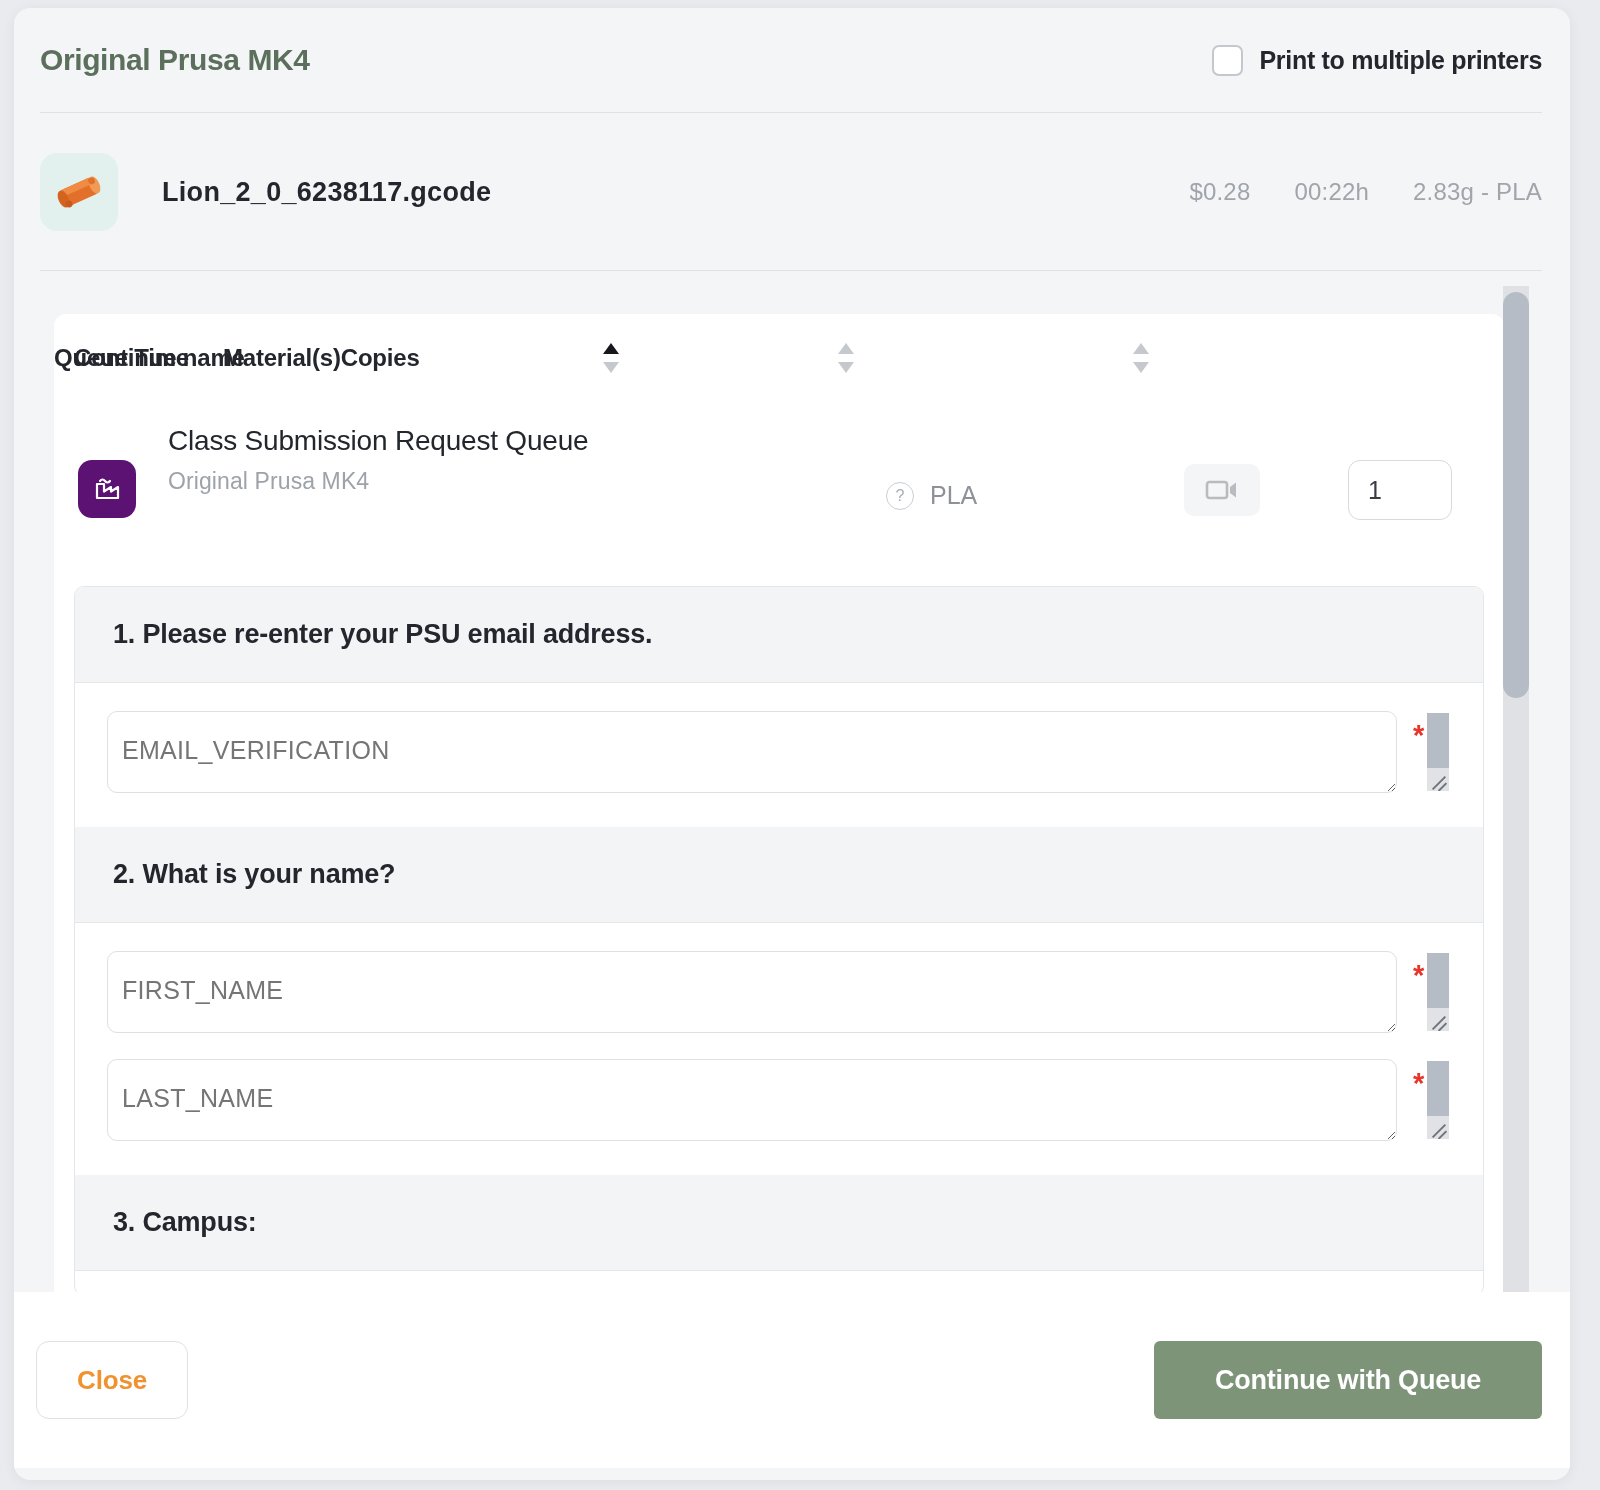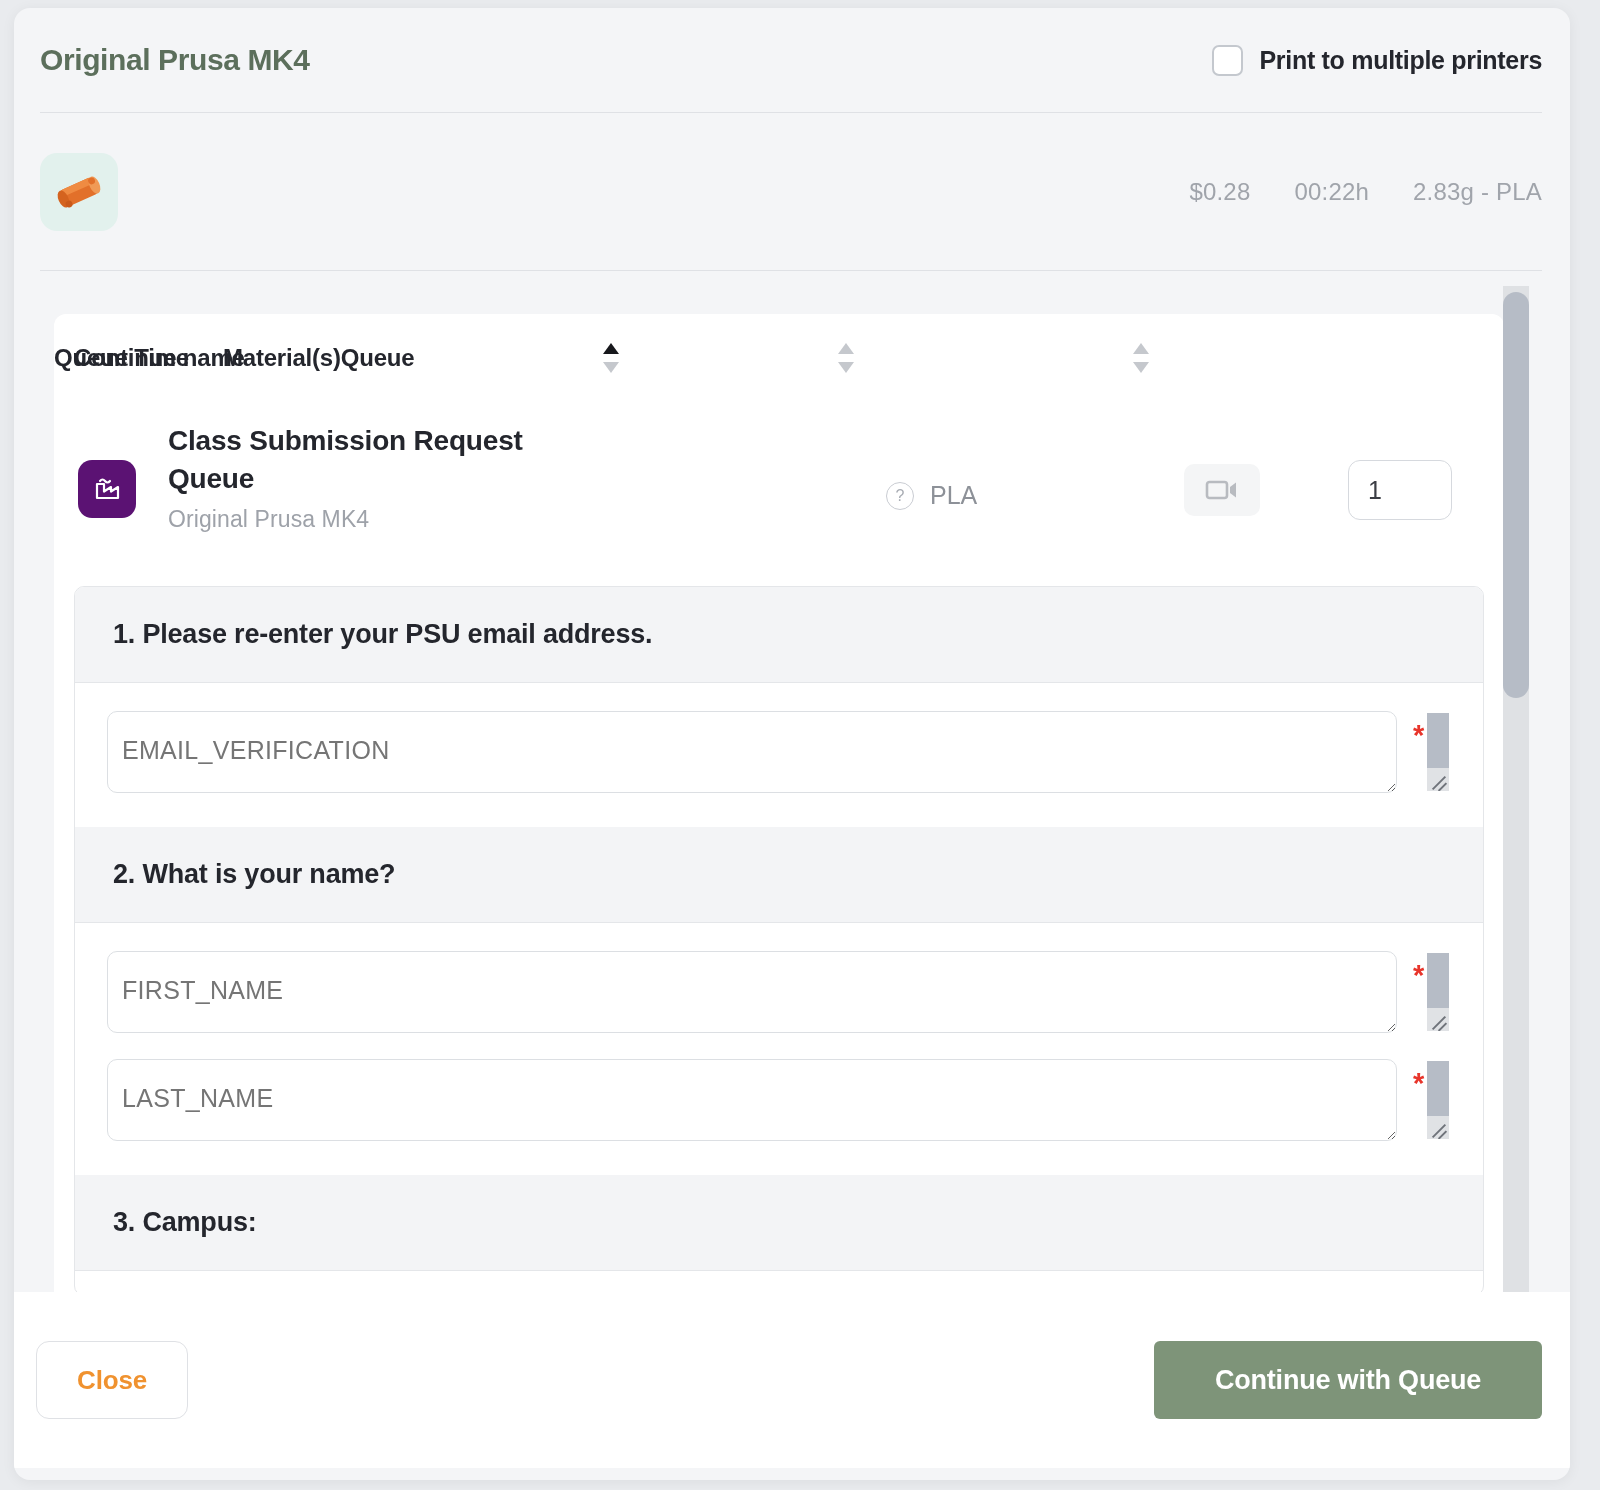--- a/index.html
+++ b/index.html
@@ -125,21 +125,21 @@
   }
   .printer-icon {
     position: absolute; left: 24px; top: 58px;
     width: 58px; height: 58px;
     border-radius: 14px;
     background: #5b1273;
     display: flex; align-items: center; justify-content: center;
   }
   .printer-info { position: absolute; left: 114px; top: 20px; width: 430px; }
   .printer-name {
-    font-size: 28px; font-weight: bold;
+    font-size: 28px; font-weight: normal;
     color: #24262d; line-height: 1.35; letter-spacing: -0.2px;
   }
   .printer-model {
     font-size: 23px; color: #9ea2a9;
     margin-top: 8px; letter-spacing: 0.1px;
   }
   .material-cell {
     position: absolute; left: 832px; top: 79px;
     display: flex; align-items: center; gap: 16px;
   }
@@ -285,20 +285,21 @@
         <g transform="rotate(-24 31 31)">
           <rect x="14" y="22" width="34" height="18" rx="3" fill="#e2702a"></rect>
           <rect x="14" y="22" width="34" height="7" rx="3" fill="#ef8b42"></rect>
           <ellipse cx="14" cy="31" rx="5" ry="9" fill="#d4631f"></ellipse>
           <ellipse cx="48" cy="31" rx="5" ry="9" fill="#f09a56"></ellipse>
           <circle cx="47" cy="26" r="3.4" fill="#e2702a"></circle>
           <circle cx="17" cy="38" r="3.4" fill="#c9591a"></circle>
         </g>
       </svg>
     </div>
+    <div class="file-name">Lion_2_0_6238117.gcode</div>
     <div class="file-meta">
       <span>$0.28</span>
       <span>00:22h</span>
       <span>2.83g - PLA</span>
     </div>
   </div>
   <div class="hr bottom"></div>
 
   <div class="panel">
 
@@ -314,21 +315,21 @@
         <span class="up"></span>
           <span class="dn"></span>
       </div>
 
       <div class="th th-material">Material(s)</div>
       <div class="sort sort-mat">
         <span class="up"></span>
           <span class="dn"></span>
       </div>
 
-      <div class="th th-copies">Queue</div>
+      <div class="th th-copies">Copies</div>
     </div>
 
     <div class="prow">
       <div class="printer-icon">
         <svg width="32" height="32" viewBox="0 0 32 32" aria-hidden="true">
           <path d="M6 11 L6 25 L27 25 L27 14 L20 18.5 L20 14 L13 18.5 L13 11 Z" fill="none" stroke="#ffffff" stroke-width="2.2" stroke-linejoin="round"></path>
           <path d="M9 8 q2.5 -3 5 0 q2.5 3 5 0" fill="none" stroke="#ffffff" stroke-width="2.2" stroke-linecap="round"></path>
         </svg>
       </div>
       <div class="printer-info">

